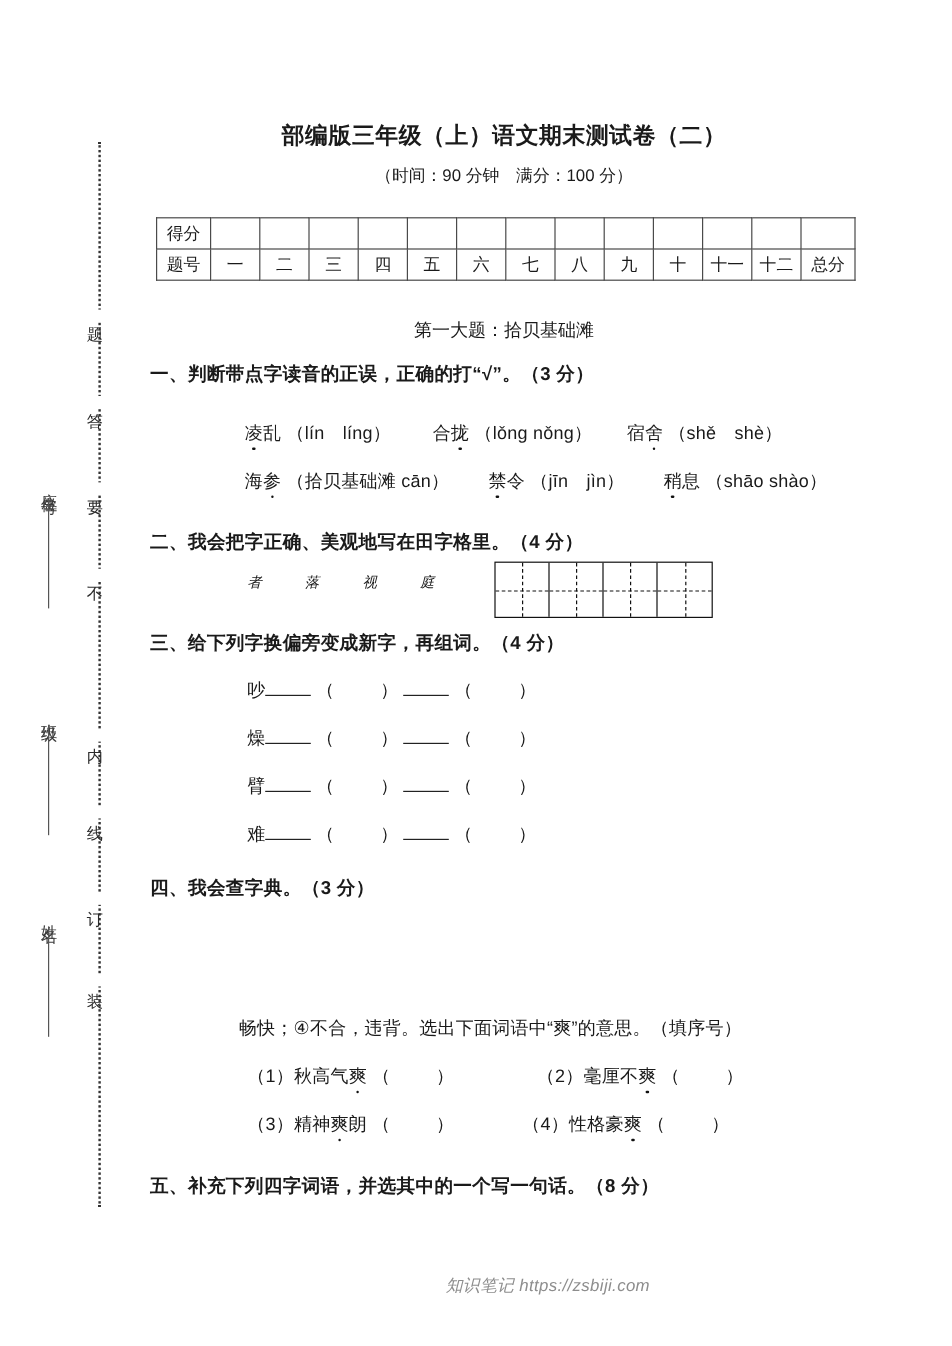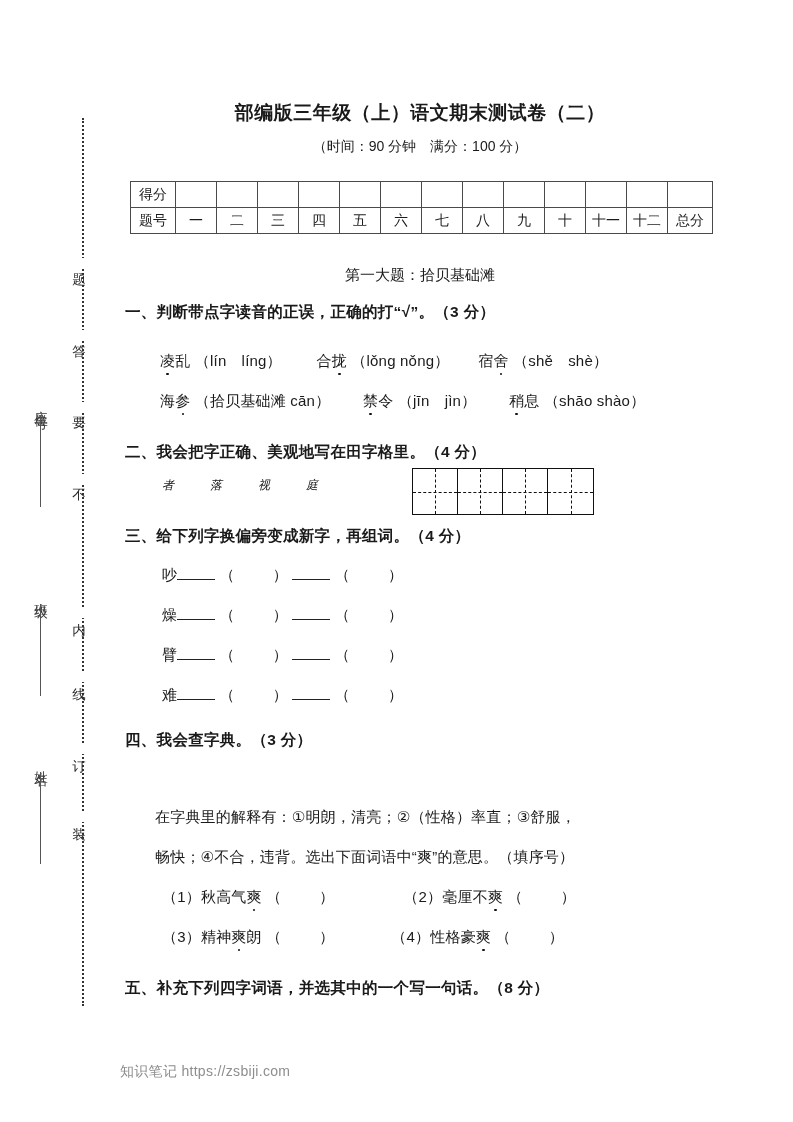--- a/index.html
+++ b/index.html
@@ -131,20 +131,21 @@
     font-weight: bold;
     letter-spacing: 0.3px;
     white-space: nowrap;
   }
 
   .body-line {
     position: absolute;
     font-size: 15px;
     white-space: nowrap;
     letter-spacing: 0.2px;
+    margin-left: 44px;
   }
 
   
   .dotchar {
     position: relative;
     display: inline-block;
   }
   .dotchar::after {
     content: "";
     position: absolute;
@@ -200,24 +201,25 @@
   }
   .bu-sm { width: 38px; }
   .bu-md { width: 52px; }
 
   .paren-gap { display: inline-block; width: 38px; }
 
   #watermark {
     position: absolute;
     left: 0; top: 1063px;
     width: 673px;
-    text-align: left;
+    text-align: center;
     font-size: 14px;
     color: #8d8d8d;
     letter-spacing: 0.3px;
+    font-style: italic;
   }
 </style>
 </head>
 <body>
 
 <div id="seal-margin">
   <div class="seal-dotted"></div>
 
   <div class="seal-vtext sv1">题</div>
   <div class="seal-vtext sv2">答</div>
@@ -342,21 +344,20 @@
   </div>
   <div class="body-line" style="left:42px; top:686px;">
     <span>难</span><span class="blank-u bu-sm"></span>
     <span>（<span class="paren-gap"></span>）</span>
     <span class="blank-u bu-sm"></span>
     <span>（<span class="paren-gap"></span>）</span>
   </div>
 
   <div class="q-title" style="top:730px;">四、我会查字典。（3 分）</div>
 
-  <div class="body-line" style="left:35px; top:808px;">在字典里的解释有：①明朗，清亮；②（性格）率直；③舒服，</div>
   <div class="body-line" style="left:35px; top:848px;">畅快；④不合，违背。选出下面词语中“爽”的意思。（填序号）</div>
 
   <div class="body-line" style="left:42px; top:888px;">
     <span>（1）</span><span>秋高气</span><span class="dotchar">爽</span>
     <span>（<span class="paren-gap"></span>）</span>
     <span style="display:inline-block;width:60px;"></span>
     <span>（2）</span><span>毫厘不</span><span class="dotchar">爽</span>
     <span>（<span class="paren-gap"></span>）</span>
   </div>
 

